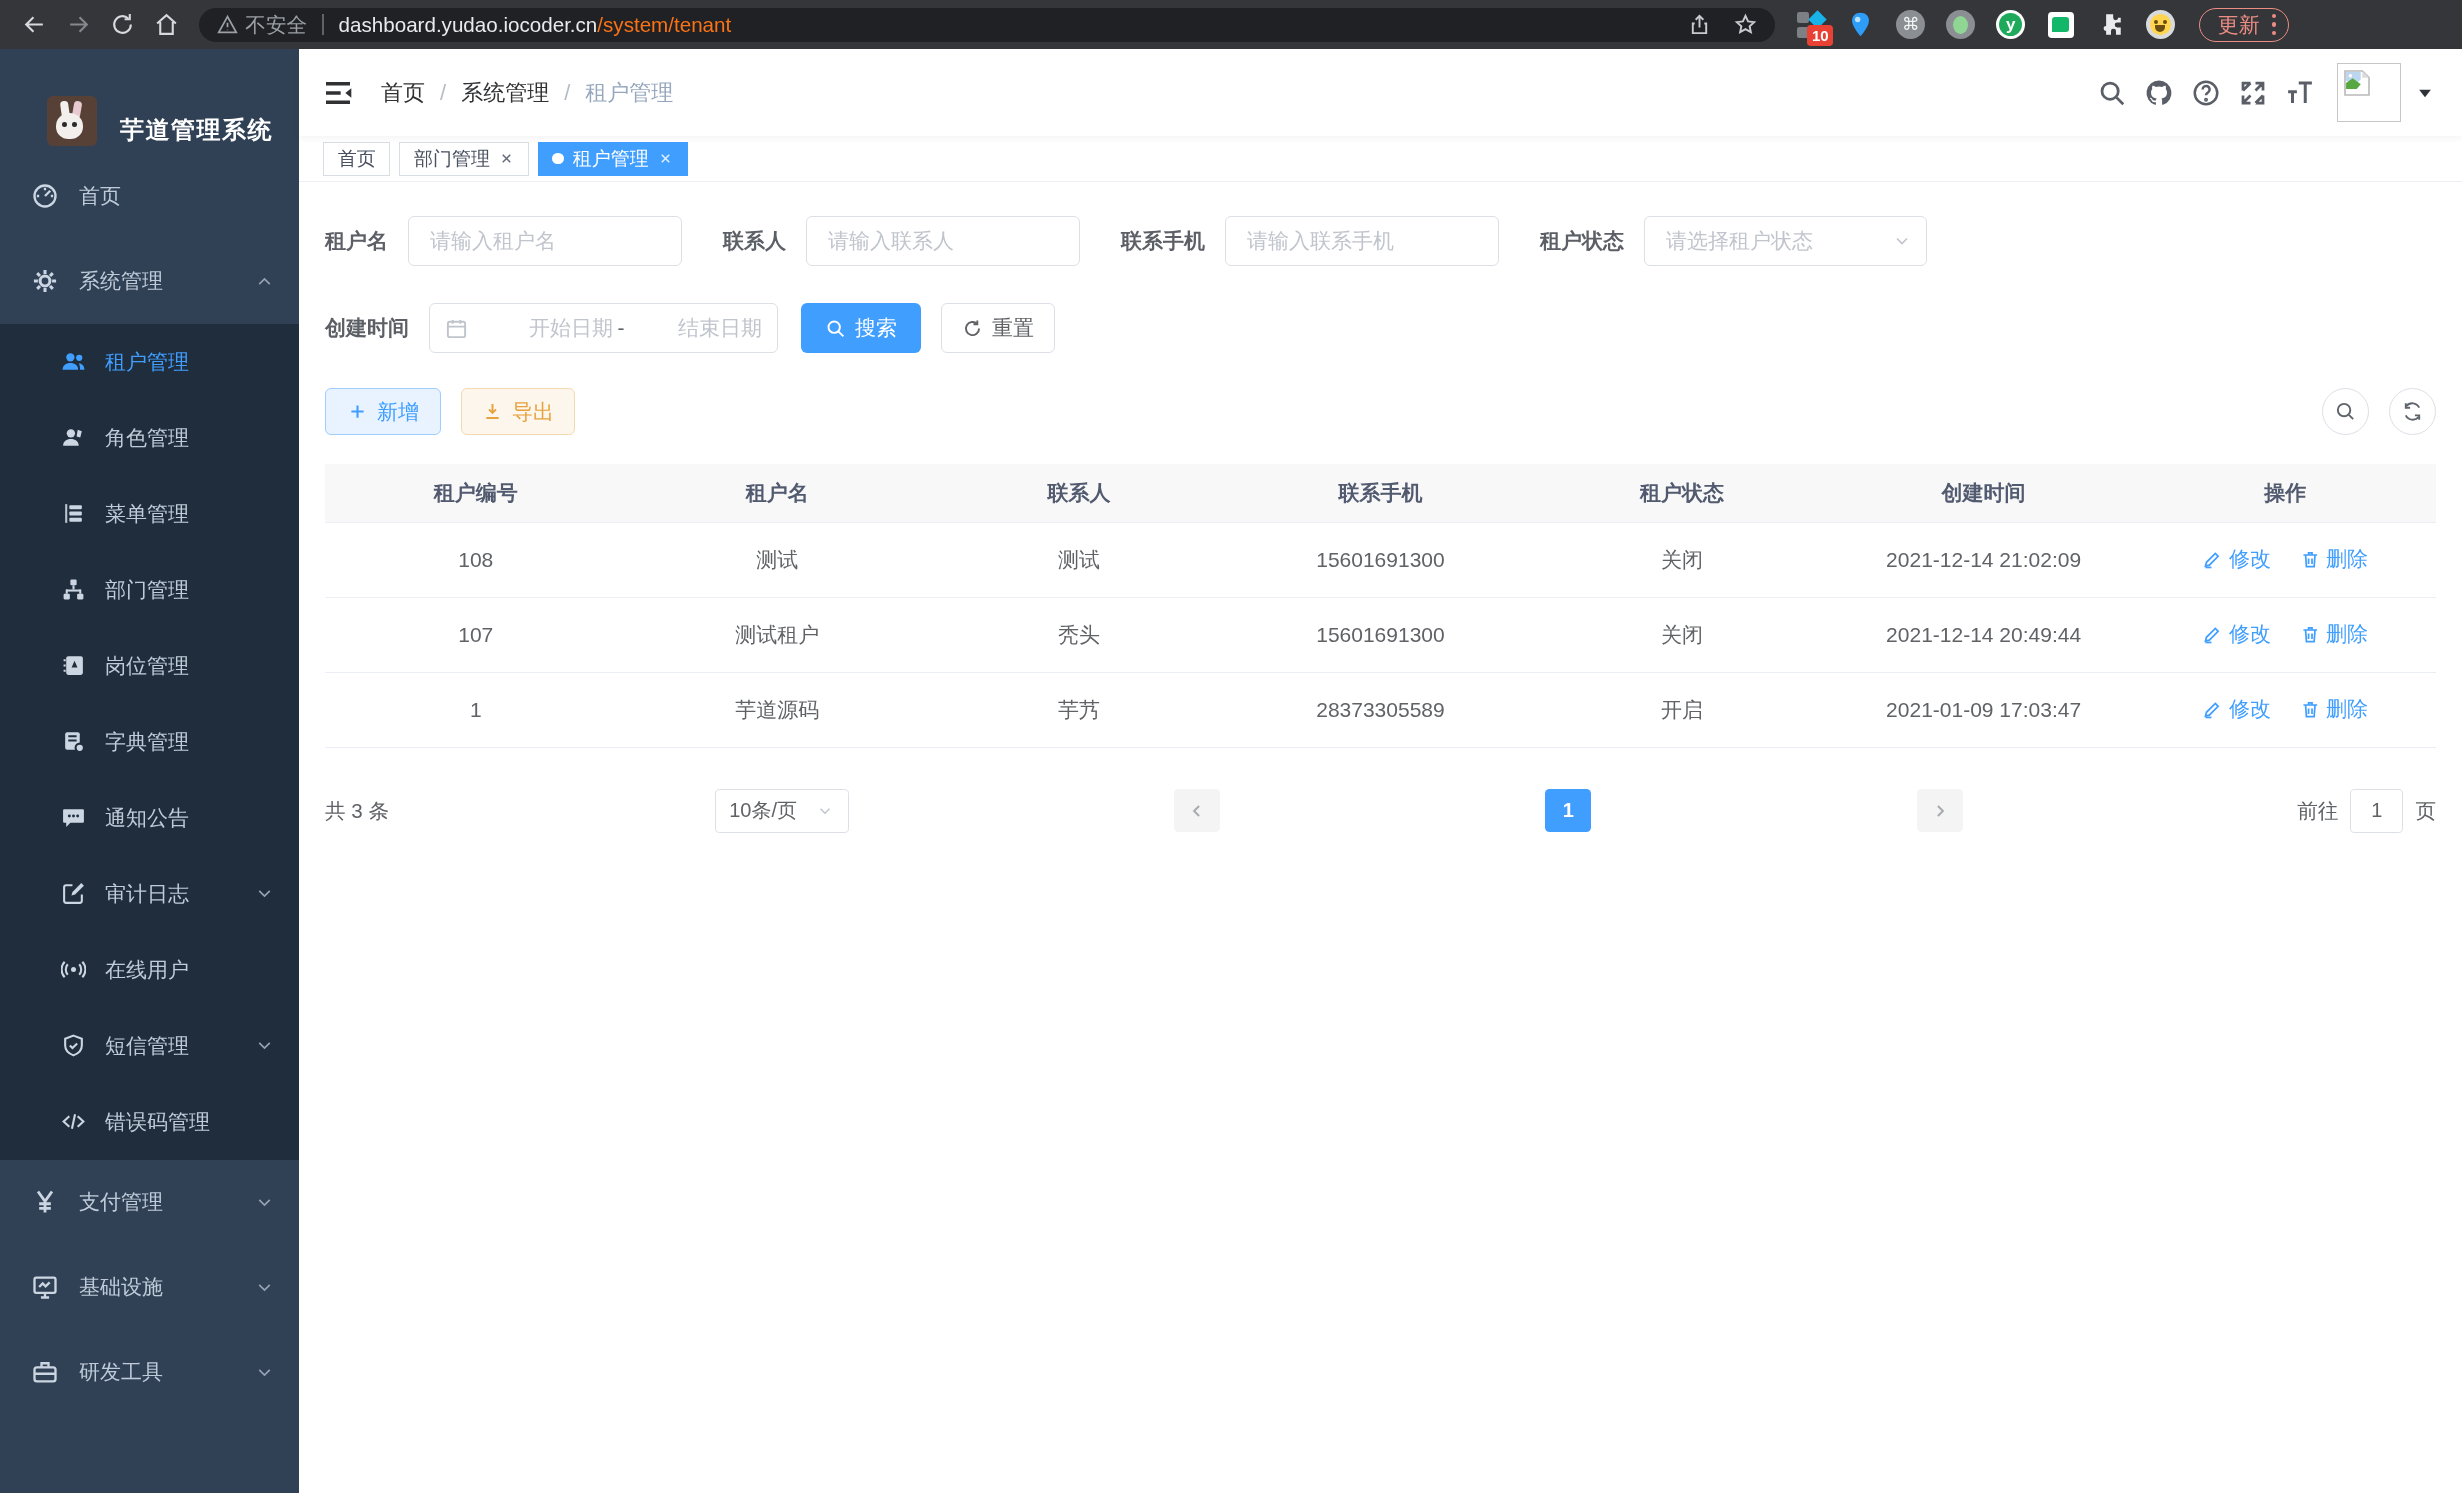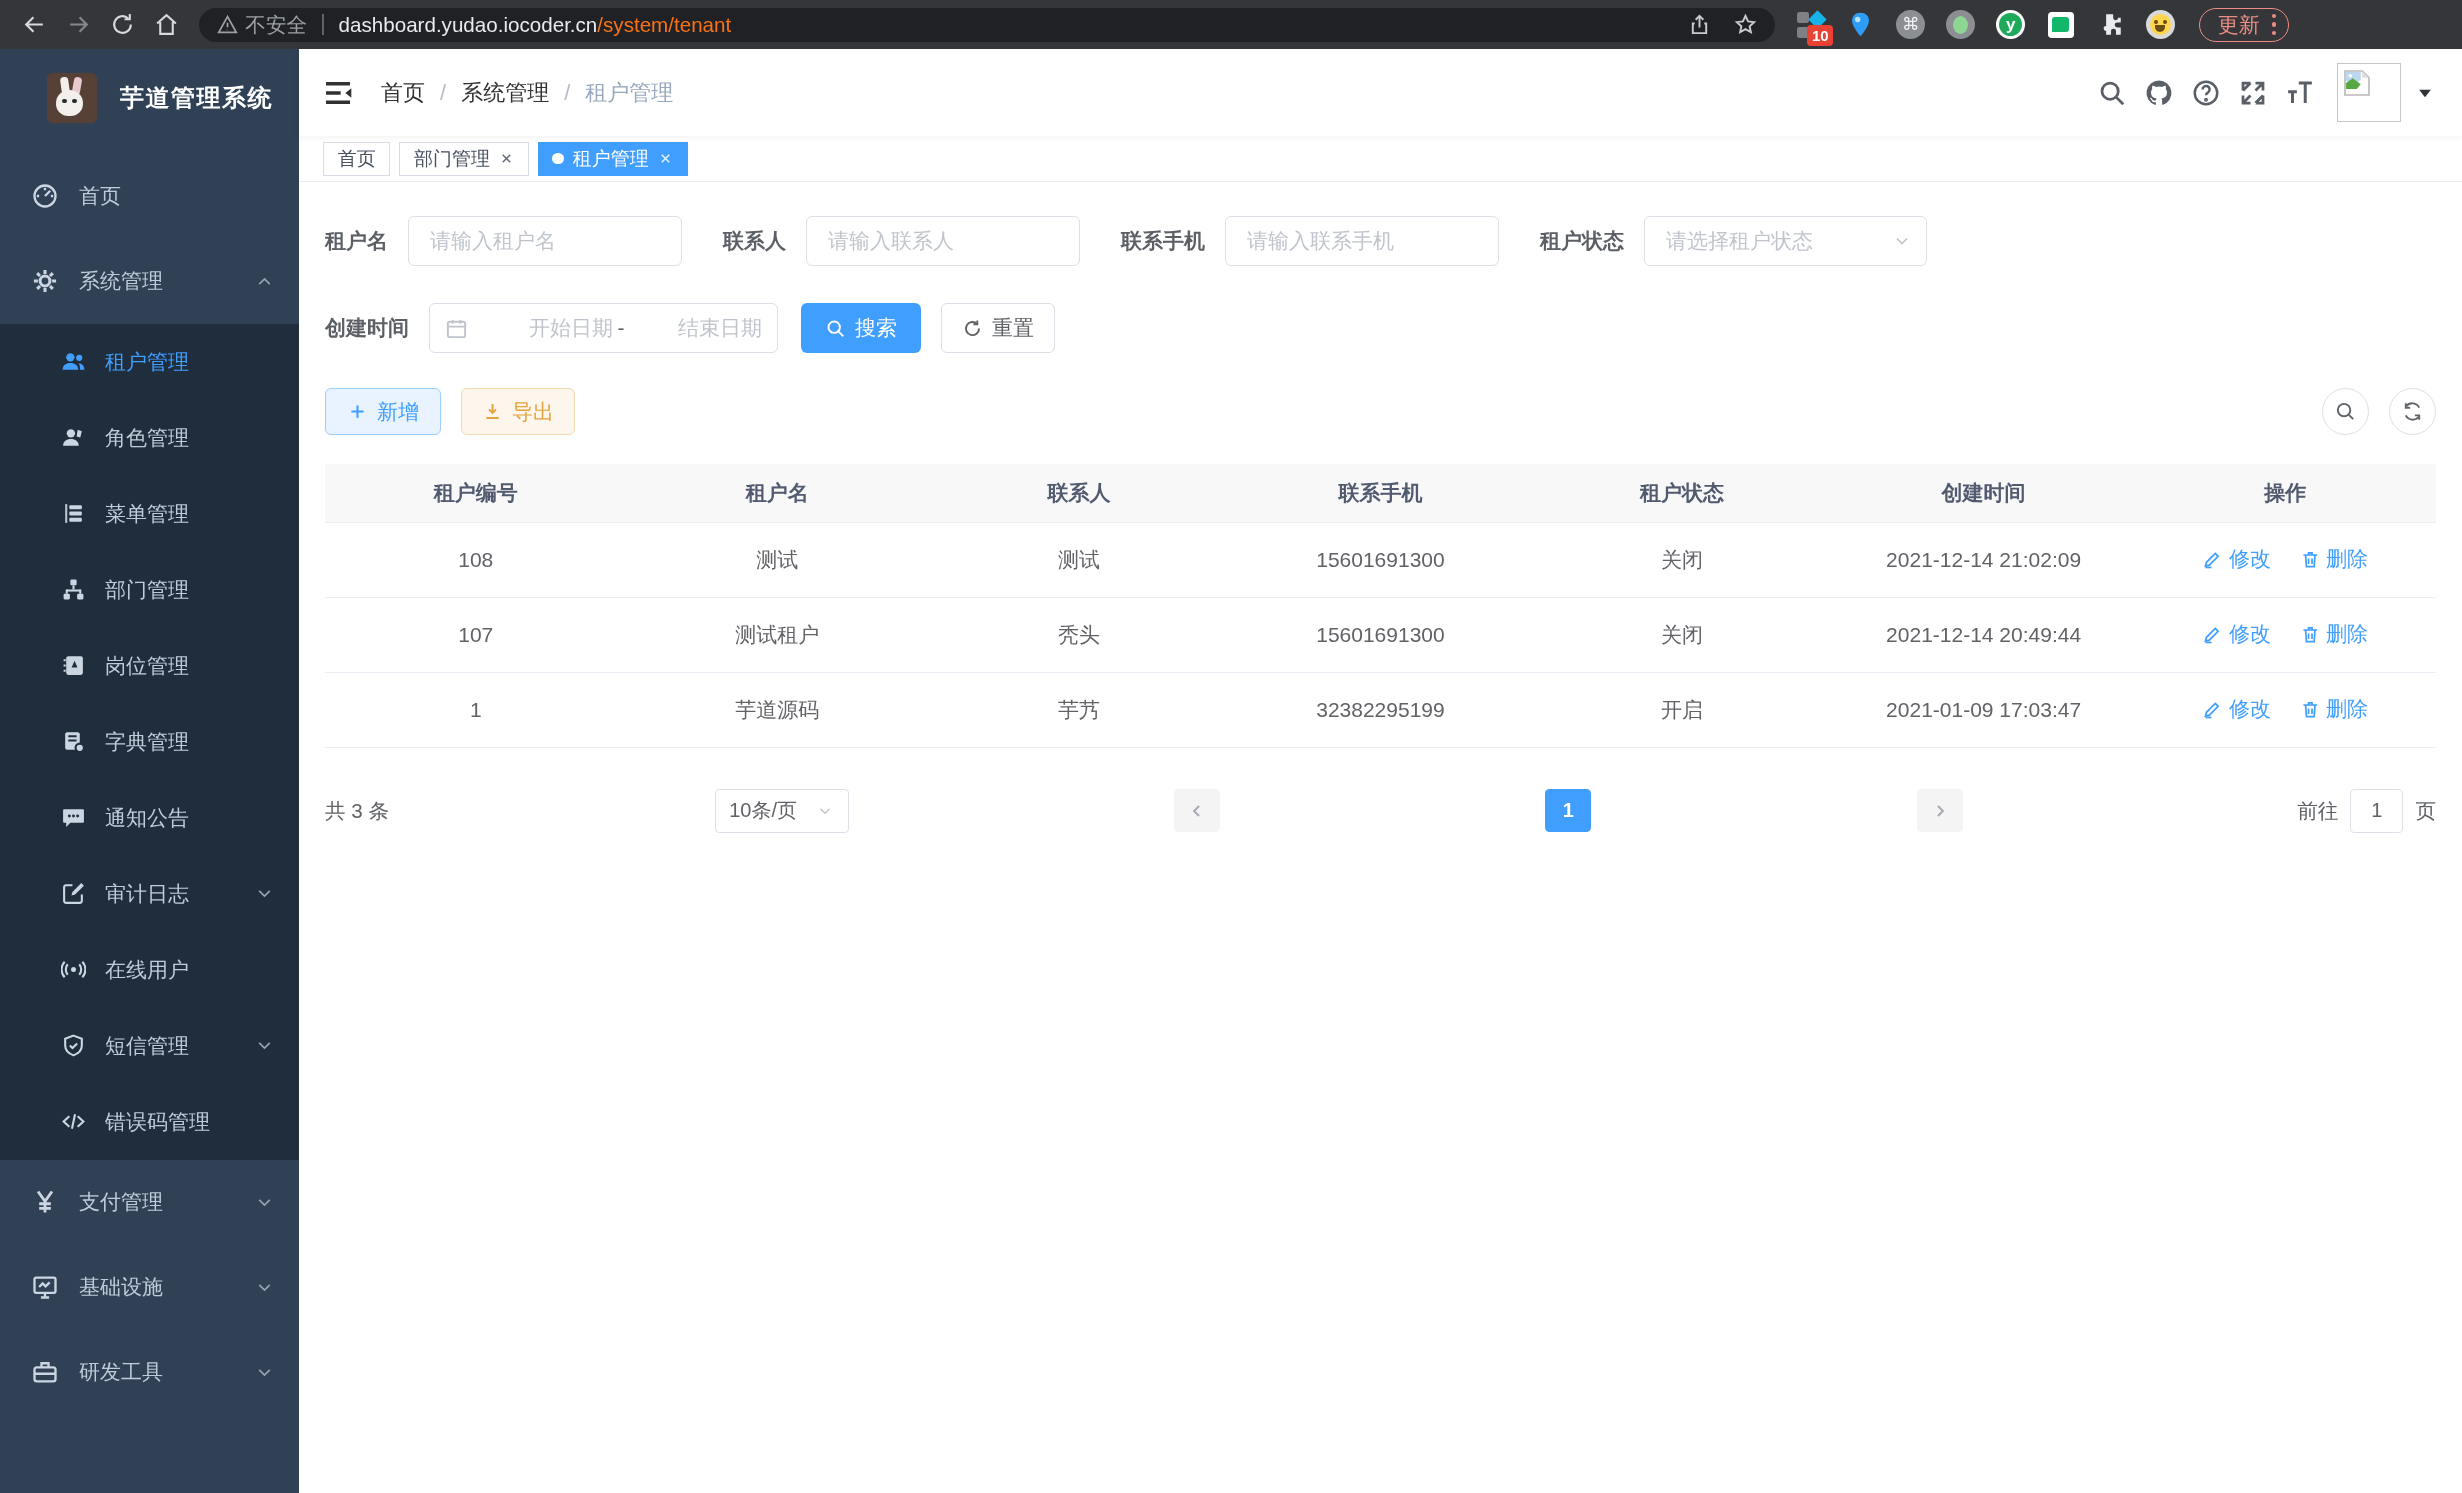--- a/index.html
+++ b/index.html
@@ -38,21 +38,21 @@
   .emoji-face::after { content: ""; position: absolute; left: 5.3px; top: 11.4px; width: 10px; height: 6.9px; background: #6b4d12; border-radius: 0 0 9px 9px; }
   .update-pill { margin-left: 23px; height: 34px; border: 1.5px solid #ec8d83; border-radius: 17.5px; color: #ec8d83; display: flex; align-items: center; gap: 12px; padding: 0 12px 0 18px; font-size: 21px; }
   .kebab { display: flex; flex-direction: column; gap: 3.8px; }
   .kebab i { width: 4.6px; height: 4.6px; border-radius: 50%; background: #ec8d83; }
 
   
   .app { display: flex; height: 1447px; }
 
   
   .sidebar { width: 299px; flex: none; background: #304156; color: #bfcbd9; }
-  .logo-row { height: 97px; display: flex; align-items: center; padding-left: 47px; gap: 23px; }
+  .logo-row { height: 97px; display: flex; align-items: flex-end; padding-left: 47px; gap: 23px; }
   .logo-img { width: 50px; height: 50px; border-radius: 6px; background: #574137; position: relative; overflow: hidden; flex: none; }
   .bunny-ear { position: absolute; width: 7.6px; height: 18px; background: #f3efec; border-radius: 3.8px; top: 4.6px; }
   .bunny-head { position: absolute; width: 27px; height: 26px; background: #f3efec; border-radius: 50% 50% 46% 46%; left: 9px; top: 17px; }
   .bunny-eye { position: absolute; width: 4.6px; height: 4.6px; background: #2b2b2b; border-radius: 50%; top: 26px; }
   .app-title { color: #fff; font-size: 24px; font-weight: 700; letter-spacing: 1.5px; }
   .menu { margin-top: 7.6px; }
   .m-item { position: relative; display: flex; align-items: center; height: 85px; padding-left: 27px; font-size: 21px; cursor: pointer; }
   .m-item .ico { width: 35px; display: flex; justify-content: center; color: #ccd6e2; flex: none; }
   .m-item .ico svg { width: 28px; height: 28px; }
   .m-item .lbl { margin-left: 17px; white-space: nowrap; }
@@ -691,21 +691,21 @@
                     <path d="M4 7h16M10 7V4.5h4V7M6.5 7l1 13.5h9l1-13.5M10 11v6.5M14 11v6.5"></path>
                   </svg>
                 <span>删除</span>
               </span>
             </td>
           </tr>
           <tr>
             <td>1</td>
             <td>芋道源码</td>
             <td>芋艿</td>
-            <td>32382295199</td>
+            <td>28373305589</td>
             <td>开启</td>
             <td>2021-01-09 17:03:47</td>
             <td>
               <span class="op-link">
                 <svg viewBox="0 0 24 24" fill="none" stroke="currentColor" stroke-width="2">
                     <path d="M4 20l1.2-4.5L15.5 5.2l3.3 3.3L8.5 18.8z"></path>
                     <path d="M4 21.5h7"></path>
                   </svg>
                 <span>修改</span>
               </span>

